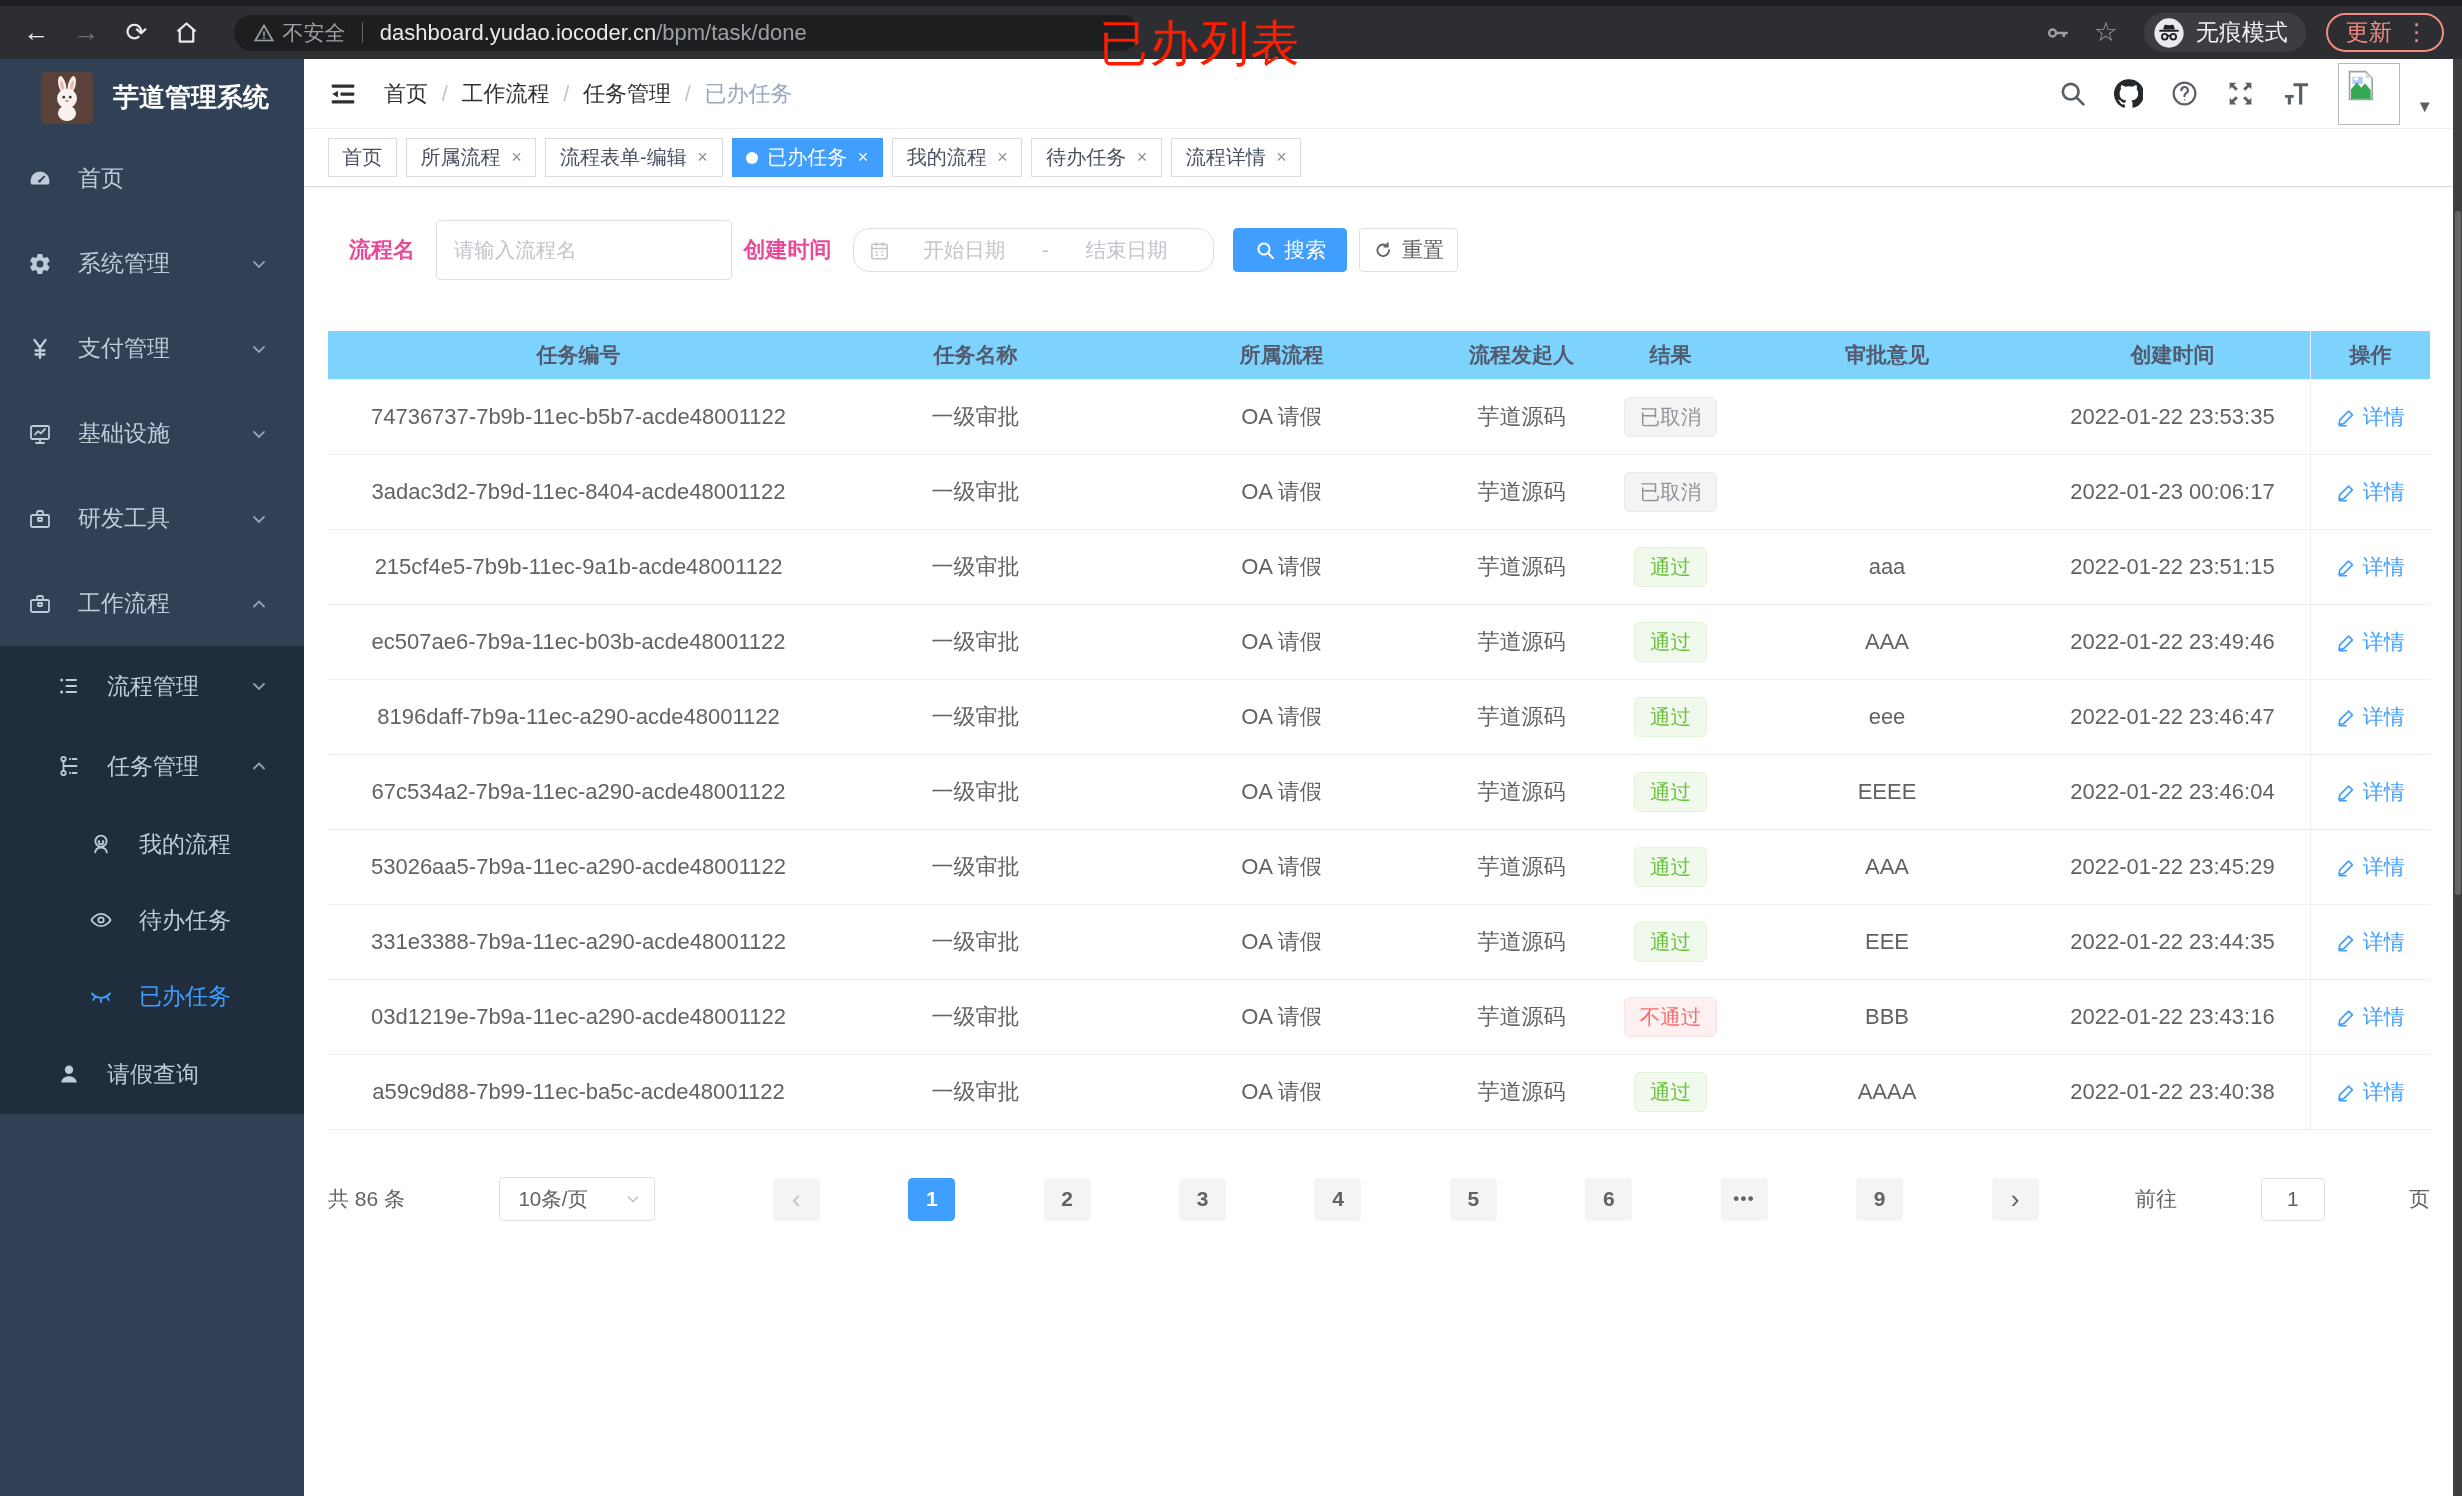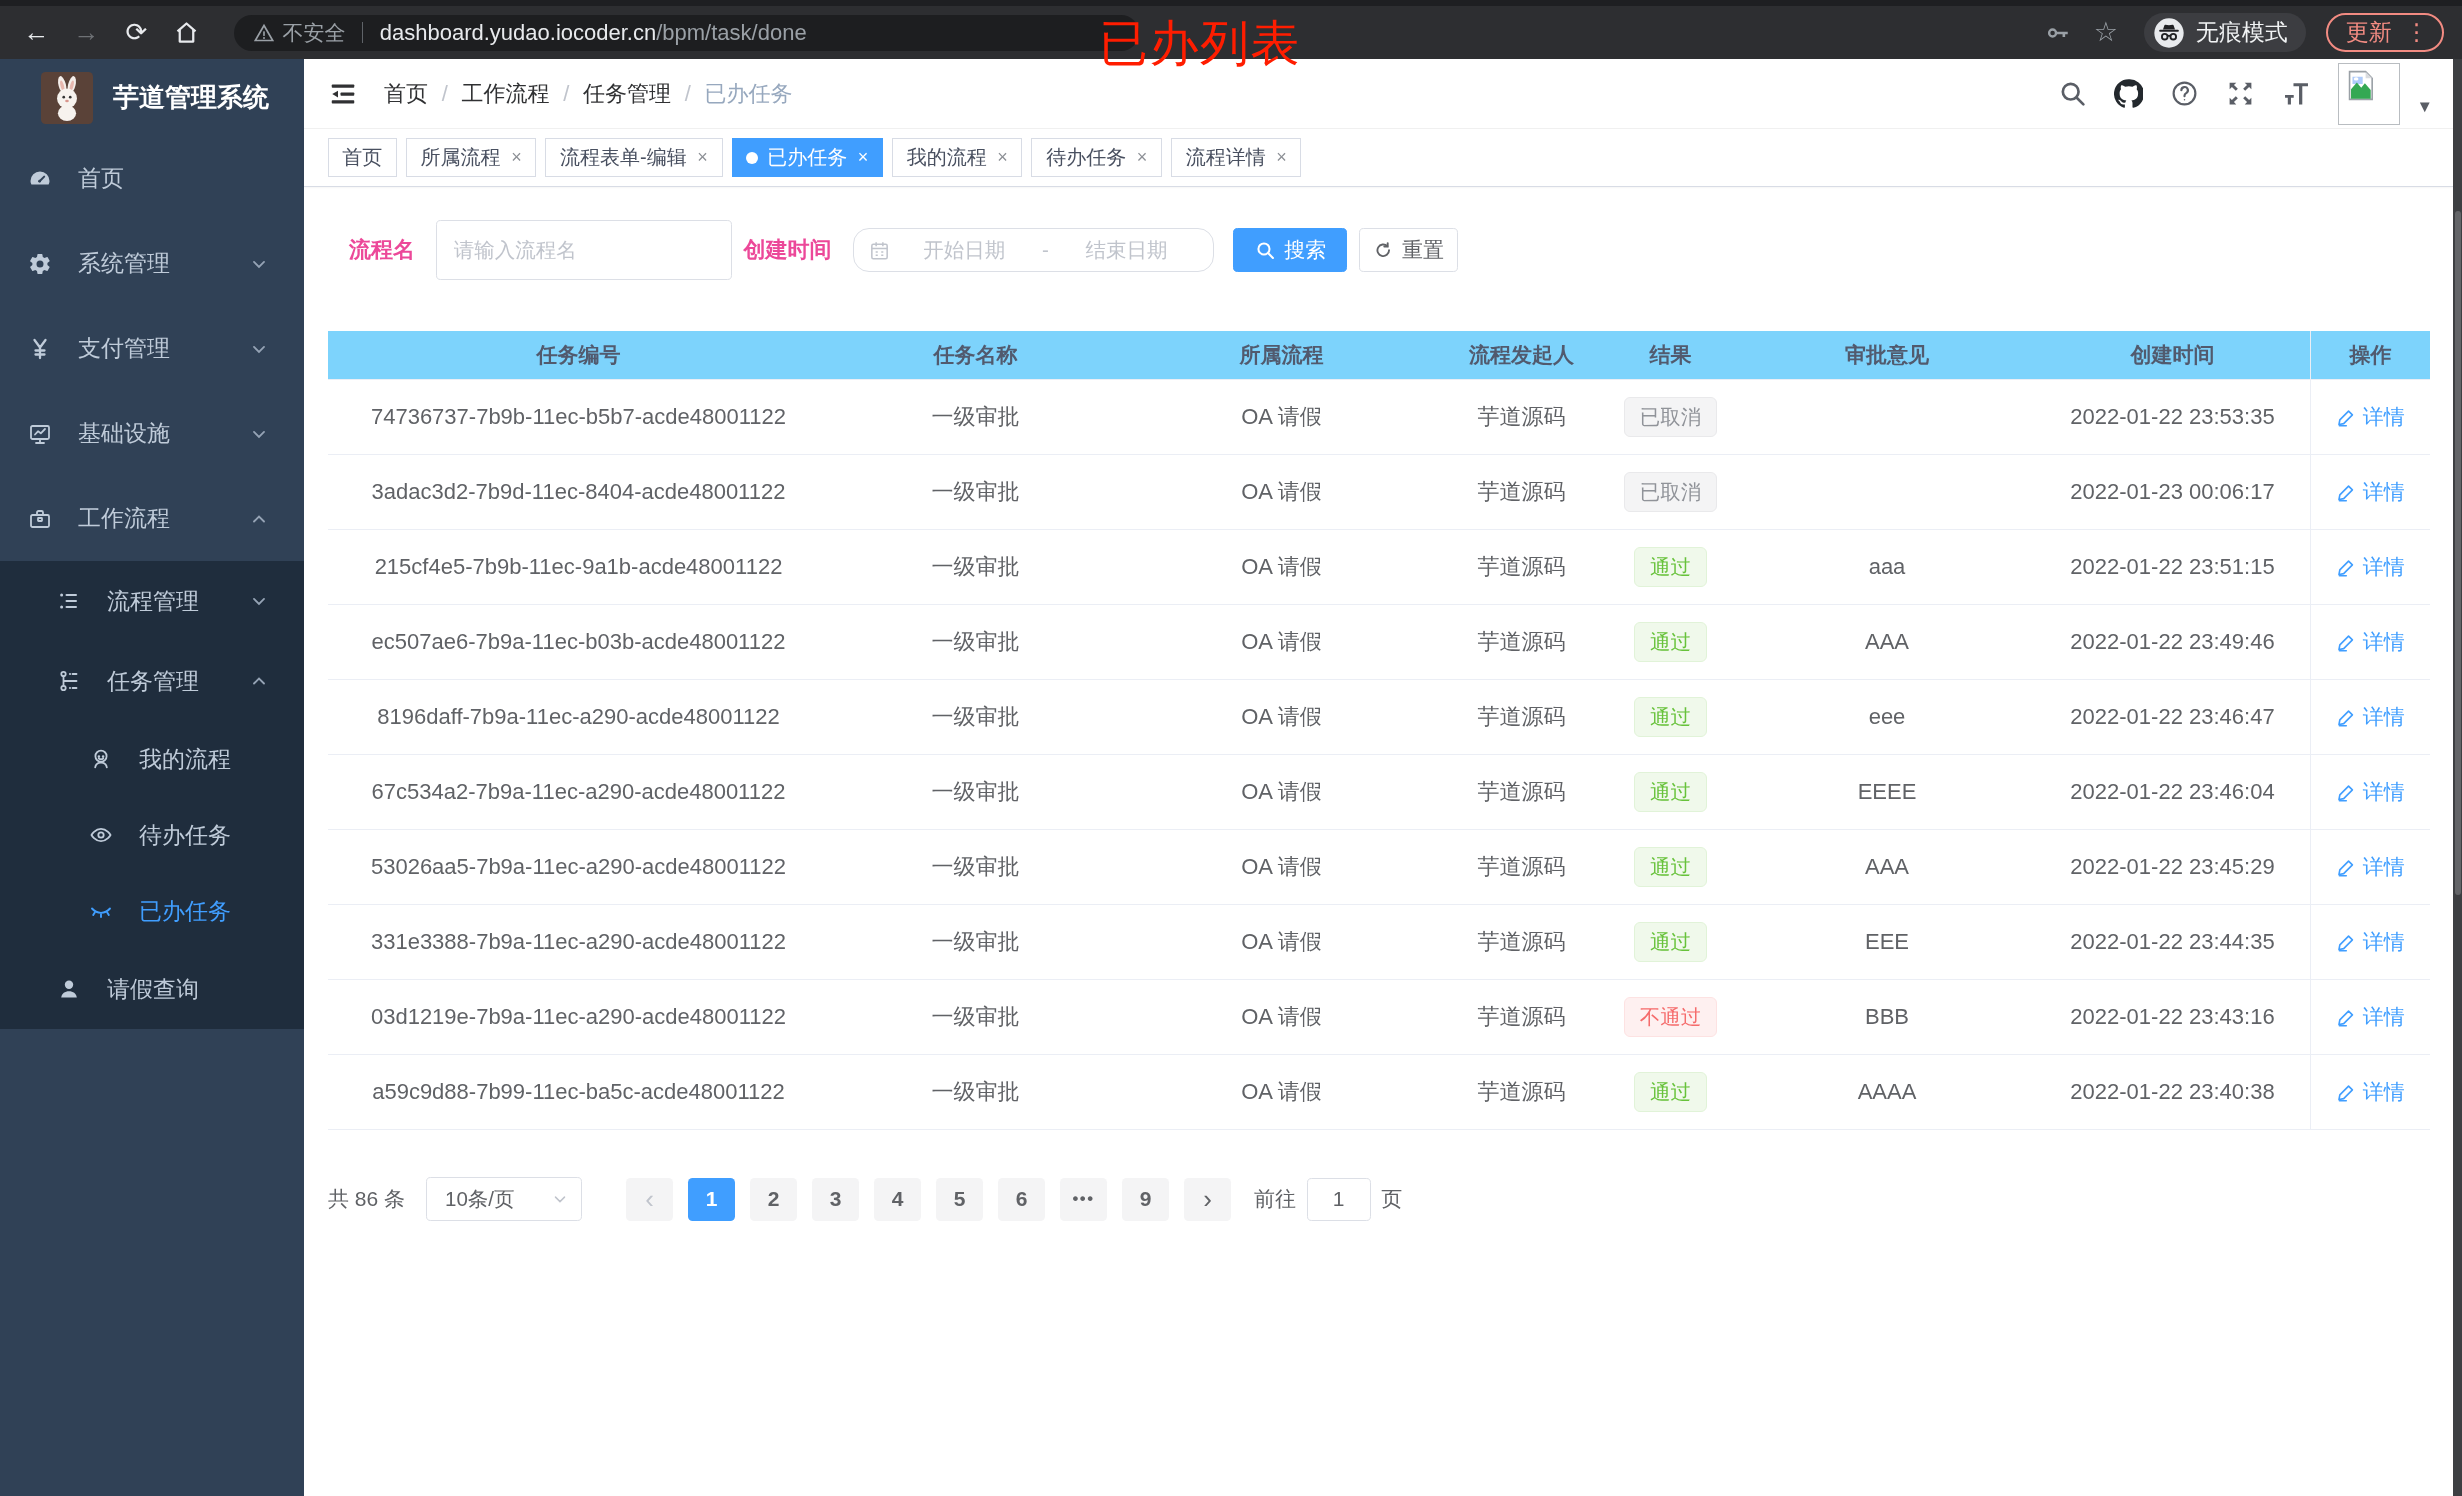--- a/index.html
+++ b/index.html
@@ -105,21 +105,21 @@
   .c4{width:137px} .c5{width:296px} .c6{width:275px}
   .c7{width:120px; border-left:0.8px solid #ebeef5; align-self:stretch; display:flex; align-items:center; justify-content:center;}
   .el-tag { display:inline-block; padding:8.4px 15px; border-radius:6px; font-size:20.5px; line-height:1; }
   .el-tag.success { color:#67c23a; background:#f0f9eb; border:0.8px solid #e1f3d8; }
   .el-tag.info    { color:#909399; background:#f4f4f5; border:0.8px solid #e9e9eb; }
   .el-tag.danger  { color:#f56c6c; background:#fef0f0; border:0.8px solid #fde2e2; }
   .detail-link { display:flex; align-items:center; color:#409eff; font-size:21px; cursor:pointer; }
   .detail-link svg { width:20.5px; height:20.5px; margin-right:6px; }
 
   
-  .pager { width:2102px; margin-top:47px; display:flex; align-items:center; justify-content:flex-start; font-size:21px; color:#606266; }
+  .pager { width:2102px; margin-top:47px; display:flex; align-items:center; justify-content:space-between; font-size:21px; color:#606266; }
   .pg-total { margin-right:21px; white-space:nowrap; }
   .pg-select { width:156px; height:44px; border:0.8px solid #dcdfe6; border-radius:4.6px; display:flex; align-items:center; padding:0 12px 0 18px; margin-right:29px; cursor:pointer; }
   .pg-select span { flex:1; font-size:20.5px; color:#606266; white-space:nowrap; }
   .pg-select svg { width:18px; height:18px; color:#c0c4cc; }
   .pg-btn { min-width:47px; height:43px; border-radius:4.6px; background:#f4f4f5; color:#606266; display:flex; align-items:center; justify-content:center; margin-left:15px; font-size:21px; font-weight:600; cursor:pointer; padding:0 6px; }
   .pg-btn.arrow { font-size:26px; font-weight:400; }
   .pg-btn.disabled { color:#c0c4cc; }
   .pg-btn.active { background:#409eff; color:#fff; }
   .pg-btn.more { letter-spacing:1.5px; font-size:16.7px; }
   .pg-goto { margin-left:23px; white-space:nowrap; }
@@ -258,20 +258,35 @@
           </span>
         </div>
         <div class="m-item lvl0">
           <span class="ic">
             <svg viewBox="0 0 24 24" fill="none" stroke="currentColor" stroke-width="1.8">
               <rect x="3" y="8" width="18" height="12" rx="1.5"></rect>
               <path d="M9 8V5.5A1.5 1.5 0 0 1 10.5 4h3A1.5 1.5 0 0 1 15 5.5V8"></path>
               <rect x="10" y="11" width="4" height="3" rx=".5"></rect>
             </svg>
           </span>
+          <span class="lbl">研发工具</span>
+          <span class="chev">
+            <svg viewBox="0 0 24 24" fill="none" stroke="currentColor" stroke-width="2.2" stroke-linecap="round">
+              <path d="M6 9.5l6 6 6-6"></path>
+            </svg>
+          </span>
+        </div>
+        <div class="m-item lvl0">
+          <span class="ic">
+            <svg viewBox="0 0 24 24" fill="none" stroke="currentColor" stroke-width="1.8">
+              <rect x="3" y="8" width="18" height="12" rx="1.5"></rect>
+              <path d="M9 8V5.5A1.5 1.5 0 0 1 10.5 4h3A1.5 1.5 0 0 1 15 5.5V8"></path>
+              <rect x="10" y="11" width="4" height="3" rx=".5"></rect>
+            </svg>
+          </span>
           <span class="lbl">工作流程</span>
           <span class="chev">
             <svg viewBox="0 0 24 24" fill="none" stroke="currentColor" stroke-width="2.2" stroke-linecap="round">
               <path d="M6 15l6-6 6 6"></path>
             </svg>
           </span>
         </div>
         <div class="submenu">
           <div class="m-item lvl1">
             <span class="ic">

